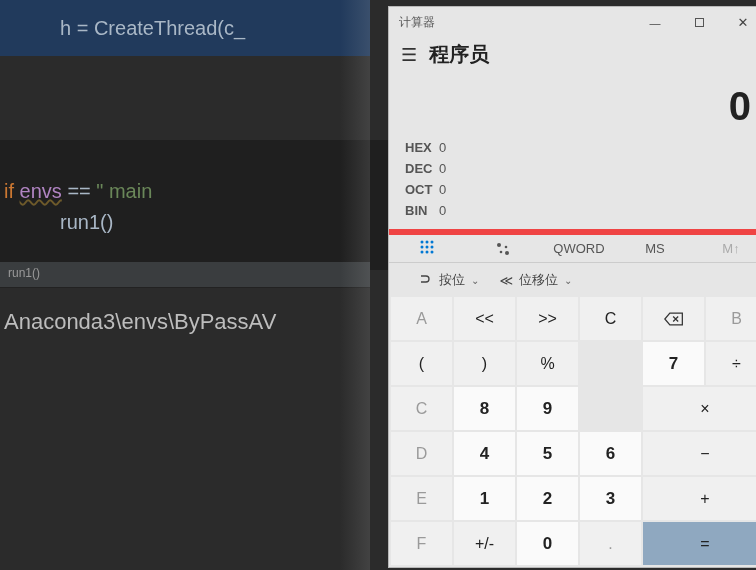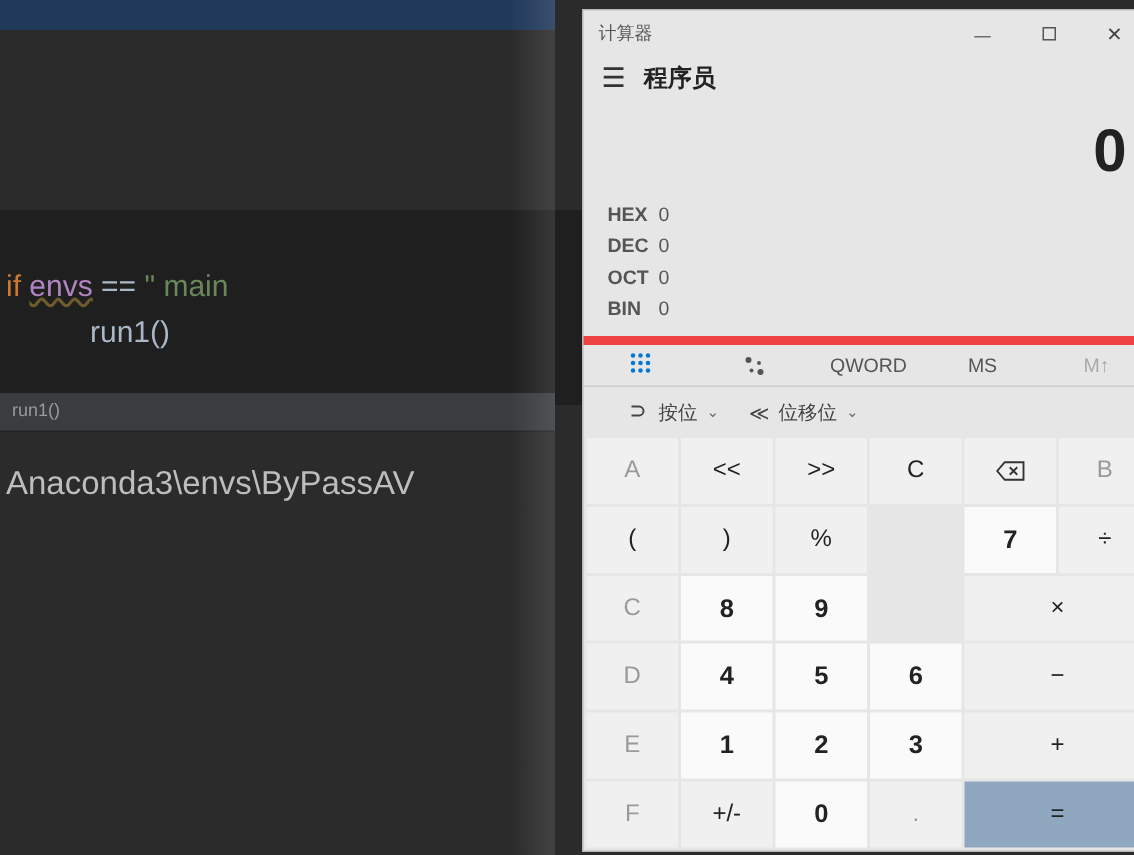--- a/index.html
+++ b/index.html
@@ -23,21 +23,21 @@
     .calc { position: absolute; top: 6px; left: 388px; width: 382px; height: 562px; background: #e6e6e6; border: 1px solid #b8b8b8; display: flex; flex-direction: column; }
     .titlebar { height: 30px; display: flex; align-items: center; padding: 0 4px 0 10px; color: #555; font-size: 12px; }
     .titlebar .title-text { flex: 1; }
     .win-btn { width: 44px; text-align: center; color: #444; font-size: 13px; }
     .win-min::before { content: "—"; font-size: 11px; }
     .win-max { border: 1px solid #555; width: 9px; height: 9px; margin: 0 auto; }
     .win-close::before { content: "✕"; }
     
     .mode-row { display: flex; align-items: center; padding: 4px 12px 8px 12px; gap: 12px; }
     .hamburger { font-size: 18px; color: #333; }
-    .mode-label { font-size: 16px; font-weight: 700; color: #222; }
+    .mode-label { font-size: 20px; font-weight: 700; color: #222; }
     
     .display { text-align: right; padding: 8px 18px 4px 18px; font-size: 40px; font-weight: 600; color: #222; }
     
     .bases { padding: 4px 16px 8px 16px; font-size: 13px; color: #555; }
     .base-row { display: flex; padding: 3px 0; }
     .base-row .blab { width: 34px; font-weight: 600; }
     
     .toolbar { display: flex; align-items: center; border-top: 6px solid #ef4444; border-bottom: 1px solid #ccc; height: 34px; font-size: 13px; color: #555; }
     .tool-item { flex: 1; text-align: center; }
     .tool-item.active { color: #0078d4; }
@@ -54,20 +54,21 @@
     .key.hex { background: #f0f0f0; color: #9a9a9a; }
     .key.op { background: #f0f0f0; }
     .key.eq { background: #8fa8c0; }
     .key.bksp svg { width: 20px; height: 14px; }
   </style>
 </head>
 <body>
 
 <div class="ide-bg">
   <div class="code-area">
+    <div class="code-line ident">h = CreateThread(c_</div>
   </div>
   <div class="gutter"></div>
   <div class="if-block">
     <div class="if-line">
       <span>if</span>
       <span>   </span>
       <span class="name">envs</span>
       <span>   </span>
       <span class="op">==</span>
       <span> </span>

